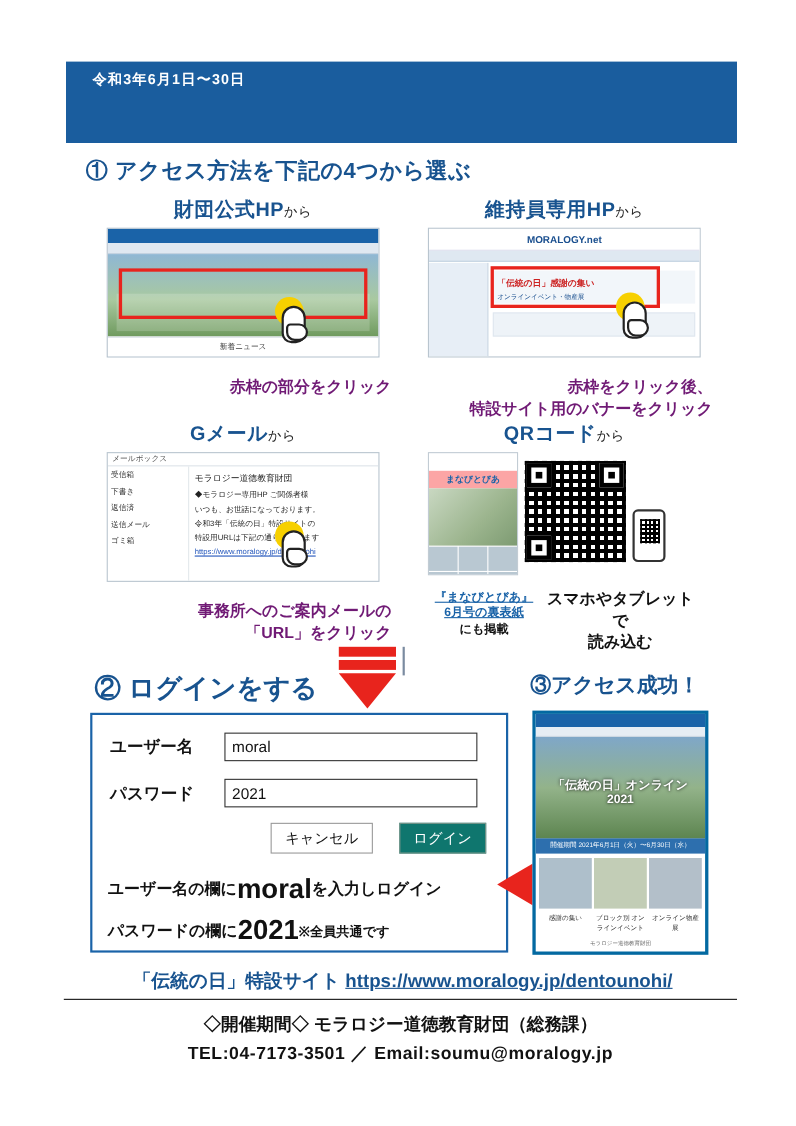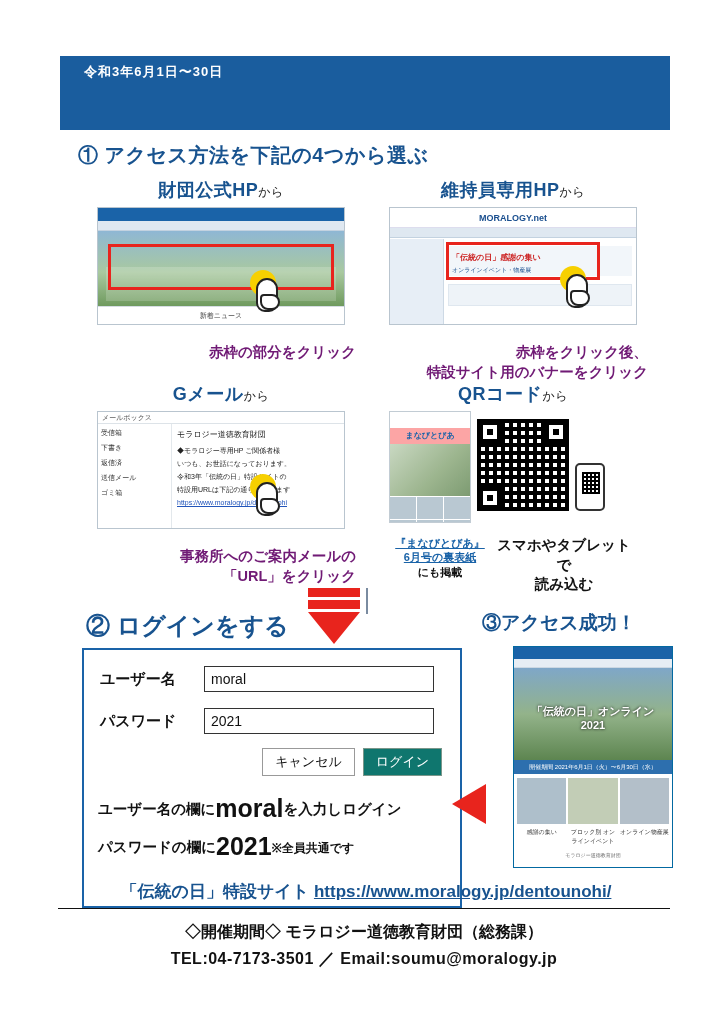--- a/index.html
+++ b/index.html
@@ -263,37 +263,37 @@
   }
 
   
   .step2-head {
     position: absolute; left: 86px; top: 610px;
     font-size: 24px; font-weight: bold; color: #18538f;
   }
   .loginbox {
     position: absolute;
     left: 82px; top: 648px;
-    width: 380px; height: 260px;
+    width: 380px; height: 218px;
     border: 2px solid #1a63a8;
     background: #fff;
   }
   .formrow {
     display: flex; align-items: center;
     margin: 16px 0 0 16px;
   }
   .formrow .lbl { width: 104px; font-size: 15px; font-weight: bold; }
   .formrow .inp {
     width: 230px; height: 26px;
     border: 1px solid #333; background: #fff;
     font-size: 14px; padding: 0 6px; line-height: 24px;
     font-family: "Liberation Sans", sans-serif;
   }
   .btnrow {
-    display: flex; justify-content: flex-end; gap: 8px;
+    display: flex; justify-content: flex-end; gap: 24px;
     margin: 14px 18px 0 0;
     text-align: right;
   }
   .btn {
     font-size: 13px; padding: 4px 12px;
     border: 1px solid #999; background: #fff; color: #111;
   }
   .btn.primary { background: #0f766e; color: #fff; border-color: #7a968a; }
   .login-note {
     margin: 14px 0 0 14px;
@@ -307,22 +307,22 @@
 
   
   .step3-head {
     position: absolute; left: 482px; top: 610px;
     font-size: 19px; font-weight: bold; color: #18538f;
   }
   .site {
     position: absolute;
     left: 484px; top: 646px;
     width: 160px; height: 222px;
-    border: 1px solid #0369a1;
-    background: #fff; overflow: hidden; margin-left: 29px;
+    border: 3px solid #0369a1;
+    background: #fff; overflow: hidden;
   }
   .site .sbar { height: 12px; background: #1a63a8; }
   .site .snav { height: 9px; background: #e6edf4; border-bottom: 1px solid #ccd8e3; }
   .site .shero {
     height: 92px;
     background: linear-gradient(180deg,#7fa7c8 0%, #93b38a 50%, #5d8550 100%);
     position: relative;
   }
   .site .shero .txt {
     position: absolute; left: 6px; top: 36px; right: 6px;

